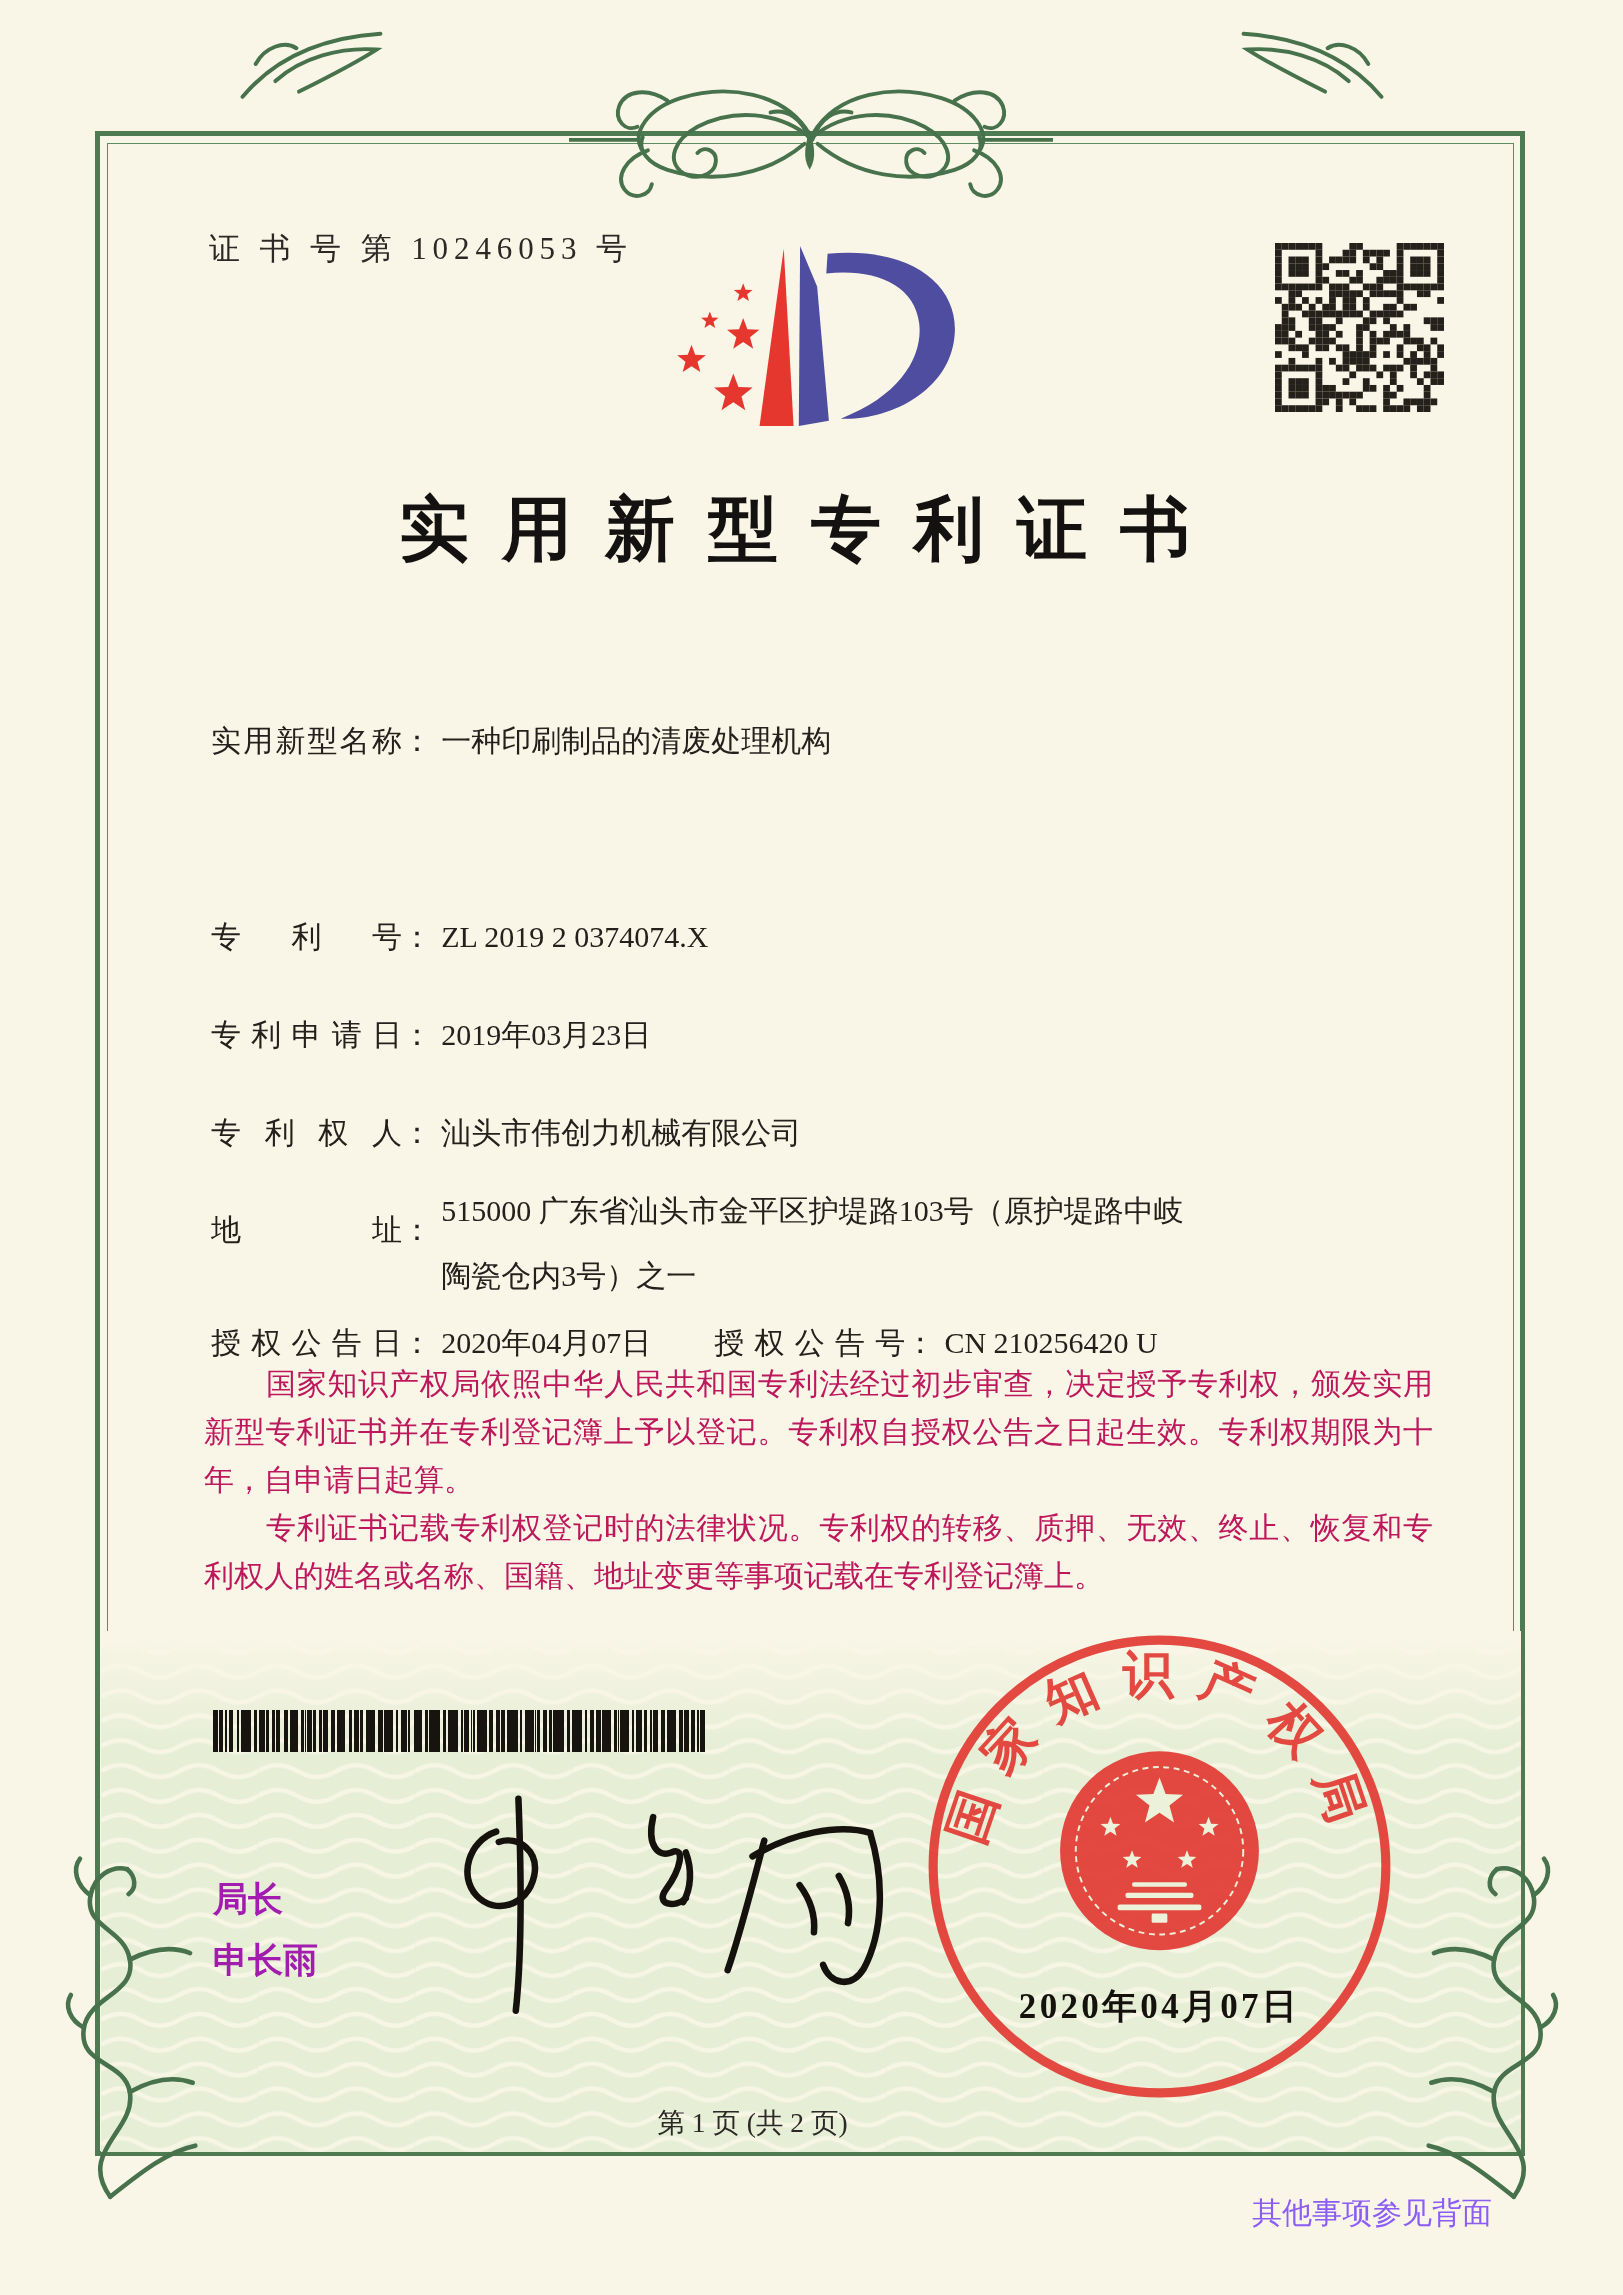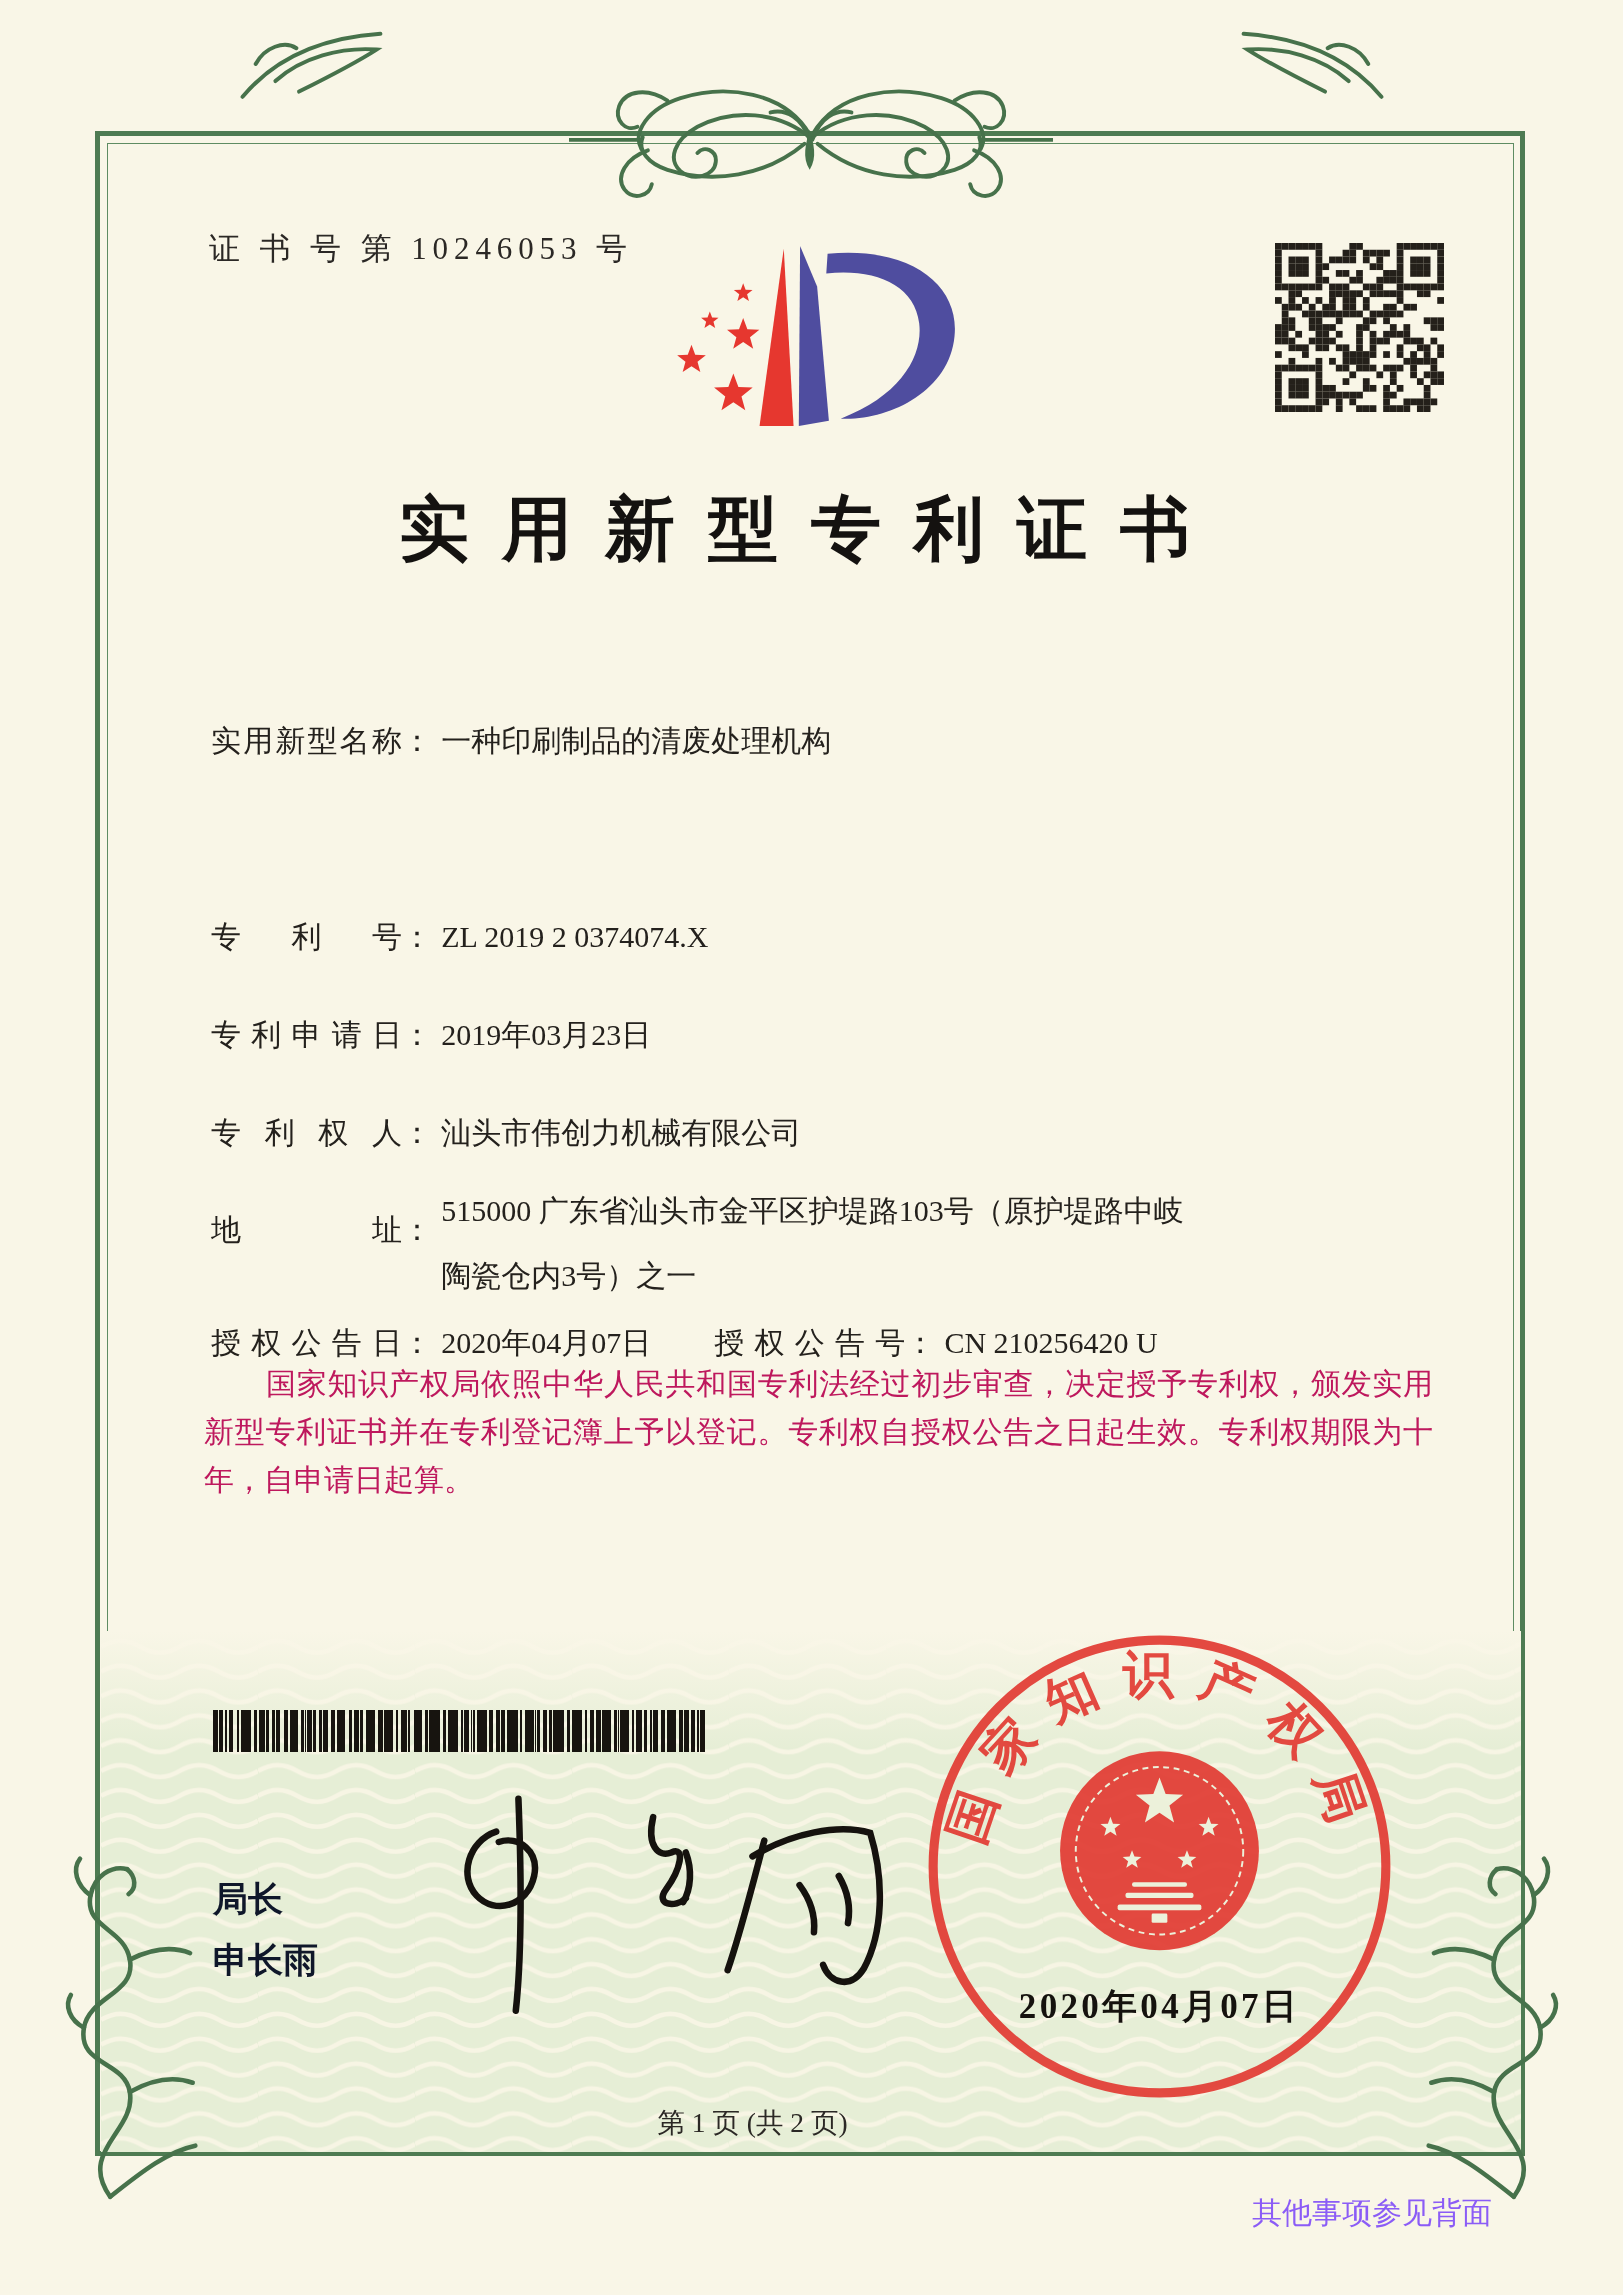--- a/index.html
+++ b/index.html
@@ -27,21 +27,21 @@
   #paras p{margin:0;font-size:30px;line-height:48px;text-indent:62px;text-align:justify;color:#be185d;}
   
   #barcode{left:213px;top:1710px;width:496px;height:42px;
     background:
       repeating-linear-gradient(90deg,#17140f 0 2.6px,transparent 2.6px 5.9px),
       repeating-linear-gradient(90deg,#17140f 0 1.3px,transparent 1.3px 9.2px),
       repeating-linear-gradient(90deg,#17140f 0 4.6px,transparent 4.6px 15.7px),
       repeating-linear-gradient(90deg,#17140f 0 2px,transparent 2px 24px);
   }
   
-  .director{left:213px;font-size:35px;font-weight:bold;font-family:"Liberation Sans","DejaVu Sans",sans-serif;color:#0f172a;}
+  .director{left:213px;font-size:35px;font-weight:bold;font-family:"Liberation Sans","DejaVu Sans",sans-serif;color:#a21caf;}
   
   #waves{left:101px;top:1631px;}
   #wavefade{left:101px;top:1631px;width:1420px;height:118px;
     background:linear-gradient(#f9f6e7 0%,rgba(249,246,231,0) 100%);}
   
   #seal-date{left:924px;width:471px;top:1983px;text-align:center;font-size:35px;letter-spacing:3.3px;color:#15120e;font-weight:bold;}
   #page-footer{left:0;width:1505px;top:2105px;text-align:center;font-size:27.5px;color:#2b2825;}
   #back-note{left:0;width:1492px;top:2193px;text-align:right;font-size:30px;color:#8b5cf6;}
   svg{display:block;}
 </style>
@@ -490,20 +490,21 @@
   </div>
   <div class="row" style="top:1178px">
     <span class="flabel">地址</span><span class="colon">：</span><span class="fvalue-block"><span style="display:block">515000 广东省汕头市金平区护堤路103号（原护堤路中岐</span><span style="display:block">陶瓷仓内3号）之一</span></span>
   </div>
   <div class="row" style="top:1291px">
     <span class="flabel">授权公告日</span><span class="colon">：</span><span class="fvalue">2020年04月07日</span><span class="flabel g2">授权公告号</span><span class="colon">：</span><span class="fvalue">CN 210256420 U</span>
   </div>
 
   <div class="abs" id="paras">
     <p>国家知识产权局依照中华人民共和国专利法经过初步审查，决定授予专利权，颁发实用新型专利证书并在专利登记簿上予以登记。专利权自授权公告之日起生效。专利权期限为十年，自申请日起算。</p>
+    <p>专利证书记载专利权登记时的法律状况。专利权的转移、质押、无效、终止、恢复和专利权人的姓名或名称、国籍、地址变更等事项记载在专利登记簿上。</p>
   </div>
 
   <div class="abs" id="barcode"></div>
 
   <div class="abs director" style="top:1876px">局长</div>
   <div class="abs director" style="top:1937px">申长雨</div>
 
   <svg class="abs" style="left:419px;top:1774px;" width="497" height="255" viewBox="0 0 760 390">
     <g stroke="#15120e" fill="none" stroke-width="10" stroke-linecap="round">
       <path d="M118 88 C76 102 60 156 88 186 C116 216 166 202 176 156 C184 118 152 94 122 104"></path>

